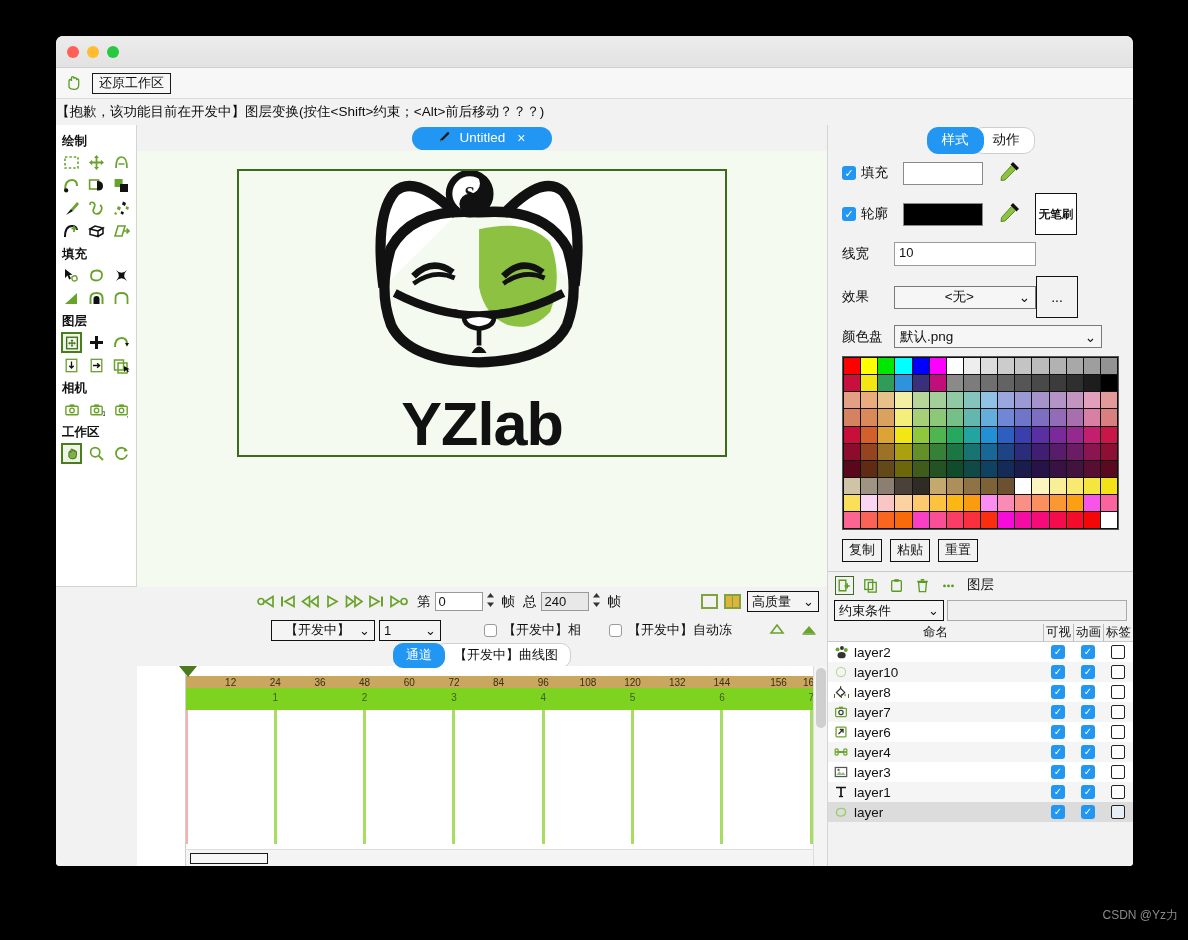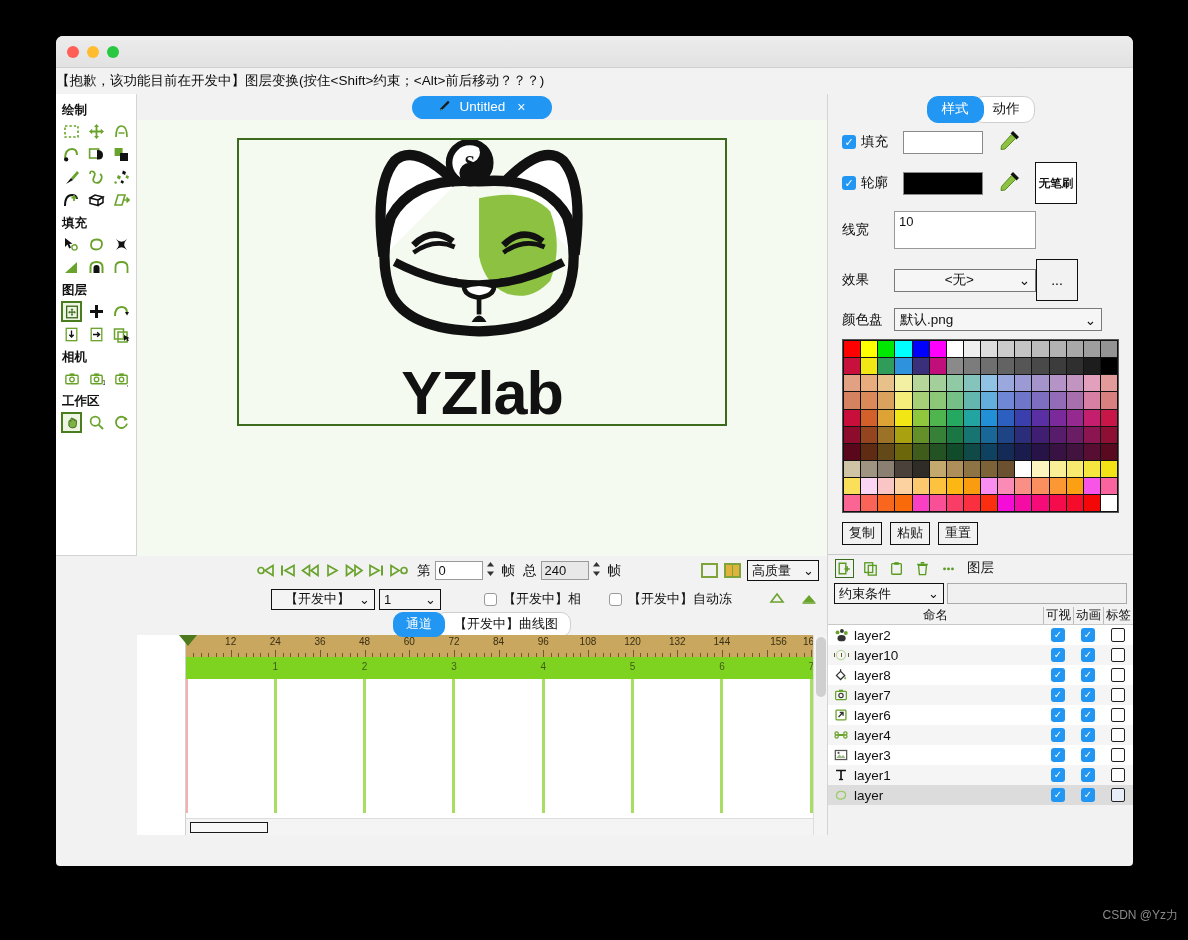--- a/index.html
+++ b/index.html
@@ -123,21 +123,21 @@
   .swatch { width: 80px; height: 23px; border:1px solid #8a8a8a; }
   .swatch.fill { background:#fff; }
   .swatch.stroke { background:#000; }
   .eyedrop { width: 26px; margin-left: 16px; cursor:pointer; }
   .nobrush {
     width: 42px; height: 42px; border:1.5px solid #111; background:#fff;
     display:flex; align-items:center; justify-content:center;
     font-size: 11.5px; font-weight:700; color:#111; margin-left: 10px; cursor:pointer;
   }
   .txtinput {
-    width: 142px; height: 38px; border:1px solid #9a9a9a; background:#fff;
+    width: 142px; height: 24px; border:1px solid #9a9a9a; background:#fff;
     font-size: 13px; padding: 0 4px; line-height:20px; color:#111;
   }
   .selbox {
     height: 23px; border:1px solid #7a7a7a; background:#f6f6f6;
     font-size: 13.5px; display:flex; align-items:center; justify-content:space-between;
     padding: 0 5px; cursor:pointer; color:#111;
   }
   .dots-btn {
     width: 42px; height: 42px; border:1.5px solid #111; background:#f2f2f2;
     display:flex; align-items:center; justify-content:center; font-size:14px; cursor:pointer;
@@ -235,21 +235,21 @@
   .ch-tabs { height:22px; display:flex; align-items:center; justify-content:center; gap:0; }
   .chtab {
     font-size:13px; padding:2px 12px 3px; border-radius:10px; background:#fff;
     border:1px solid #cfcfcf; cursor:pointer; color:#111;
   }
   .chtab.active { background:#2196f3; color:#fff; border-color:#2196f3; position:relative; z-index:2;}
   .chtab:nth-child(2){ margin-left:-10px; padding-left:18px; }
 
   .track-area { position:absolute; left:0; right:0; top:79px; bottom:0; background:#fff; }
   .track-left { position:absolute; left:0; top:0; width:49px; bottom:0; background:#fff; border-right:1px solid #d0d0d0;}
-  .ruler { position:absolute; left:49px; right:14px; top:0; height:22px; background:#c9a75e; }
+  .ruler { position:absolute; left:49px; right:14px; top:10px; height:22px; background:#c9a75e; }
   .ruler .num {
     position:absolute; top:1px; font-size:10px; color:#3a2f15; transform: translateX(-50%);
   }
   .ruler .tick { position:absolute; bottom:0; width:1px; height:4px; background:#6b5a2d; }
   .ruler .tick.maj { height:7px; }
   .secbar { position:absolute; left:49px; right:14px; top:22px; height:22px; background:#7ed321; }
   .secbar .snum {
     position:absolute; top:4px; font-size:10px; color:#3f5c12; transform:translateX(-50%);
   }
   .grid-area { position:absolute; left:49px; right:14px; top:44px; bottom:22px; background:#fff; }
@@ -274,20 +274,28 @@
 
 <div id="root">
   <div class="window">
 
     <div class="titlebar">
       <span class="dot red"></span>
       <span class="dot yellow"></span>
       <span class="dot green"></span>
     </div>
 
+    <div class="toptool">
+      <span class="hand-btn">
+        <svg width="18" height="18" viewBox="0 0 18 18">
+          <path d="M5 13 L5 7 Q5 5.5 6.3 5.5 Q7.5 5.5 7.5 7 L7.5 4 Q7.5 2.6 8.8 2.6 Q10 2.6 10 4 L10 5 Q10 3.6 11.3 3.6 Q12.5 3.6 12.5 5 L12.5 6.2 Q12.5 5 13.6 5 Q14.7 5 14.7 6.3 L14.7 11 Q14.7 15.3 10.3 15.3 Q6 15.3 5 13 Z" fill="none" stroke="#5a9b22" stroke-width="1.3"></path>
+        </svg>
+      </span>
+      <button class="restore-btn">还原工作区</button>
+    </div>
 
     <div class="statusbar">【抱歉，该功能目前在开发中】图层变换(按住&lt;Shift&gt;约束；&lt;Alt&gt;前后移动？？？)</div>
 
     <div class="body-area">
 
       <div class="toolpanel">
 
         <div class="tool-group-title">绘制</div>
         <div class="tool-row">
           <span class="tool-btn">

